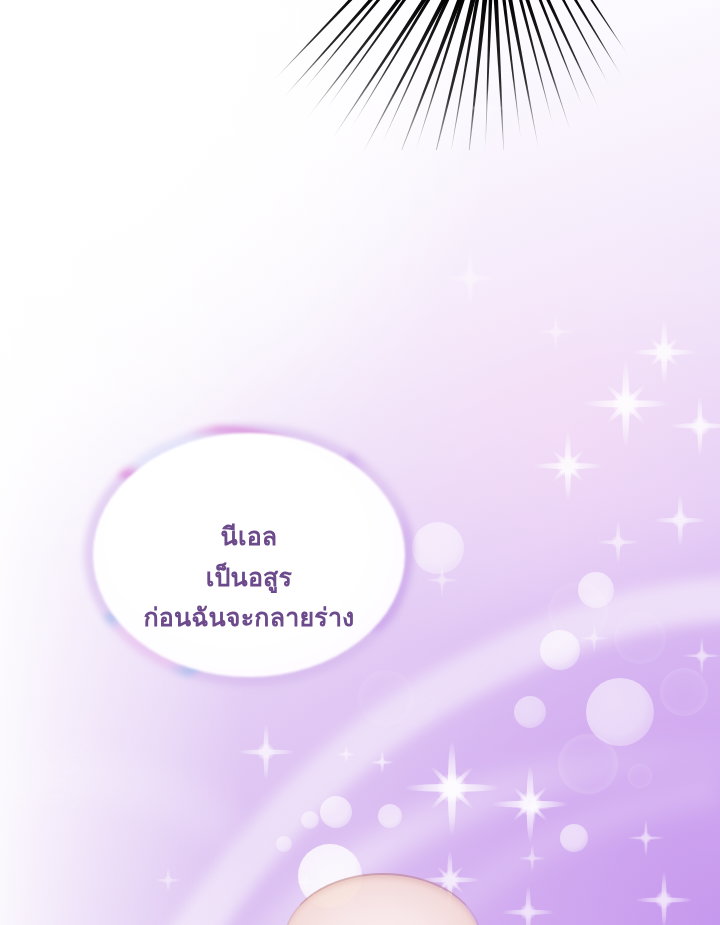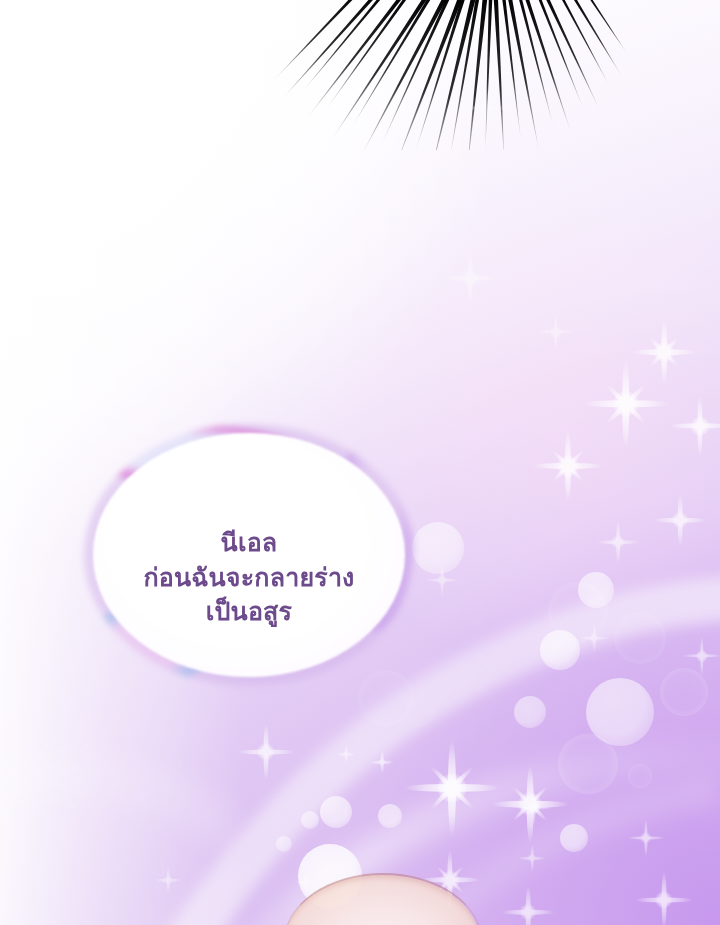--- a/index.html
+++ b/index.html
@@ -184,21 +184,21 @@
         rgba(243,232,251,0.55) 100%);
     filter: blur(1.2px);
   }
   #bubble-text {
     position: absolute;
     inset: 0;
     display: flex;
     flex-direction: column;
     align-items: center;
     justify-content: center;
-    gap: 2px;
+    gap: 8px;
     padding-top: 46px;
     box-sizing: border-box;
   }
   .bubble-line {
     color: #6c4a8c;
     font-family: "DejaVu Sans", "Liberation Sans", sans-serif;
     font-weight: 700;
     letter-spacing: 0.2px;
     line-height: 1.30;
     white-space: nowrap;
@@ -477,21 +477,21 @@
         <div class="ray" style="width: 2.5px; height: 18px; transform: translate(-50%, -50%) rotate(0deg);"></div>
         <div class="ray" style="width: 2.5px; height: 18px; transform: translate(-50%, -50%) rotate(90deg);"></div>
       </div>
     </div>
 
   <div id="speech-bubble">
     <div id="bubble-rim"></div>
     <div id="bubble-body"></div>
     <div id="bubble-text">
       <div class="bubble-line" id="bubble-line-1">นีเอล</div>
+      <div class="bubble-line" id="bubble-line-3">เป็นอสูร</div>
       <div class="bubble-line" id="bubble-line-2">ก่อนฉันจะกลายร่าง</div>
-      <div class="bubble-line" id="bubble-line-3">เป็นอสูร</div>
     </div>
   </div>
 
   <div id="character-head"></div>
   <div id="character-head-outline"></div>
 
 </div>
 
 </body></html>

